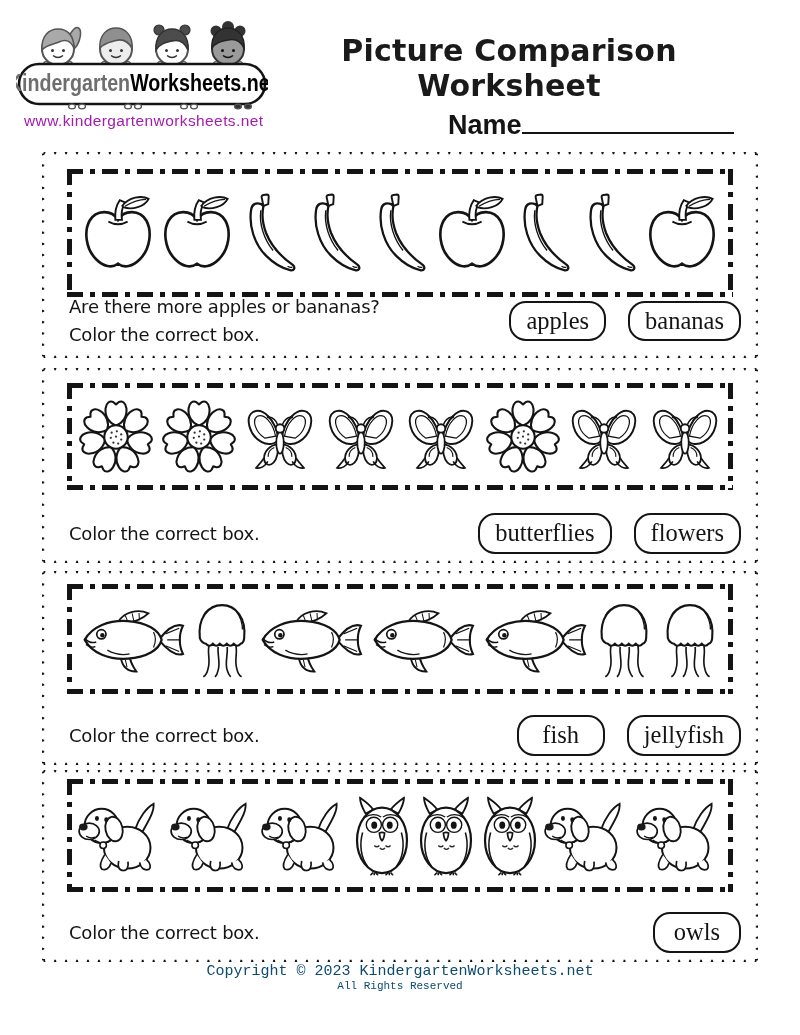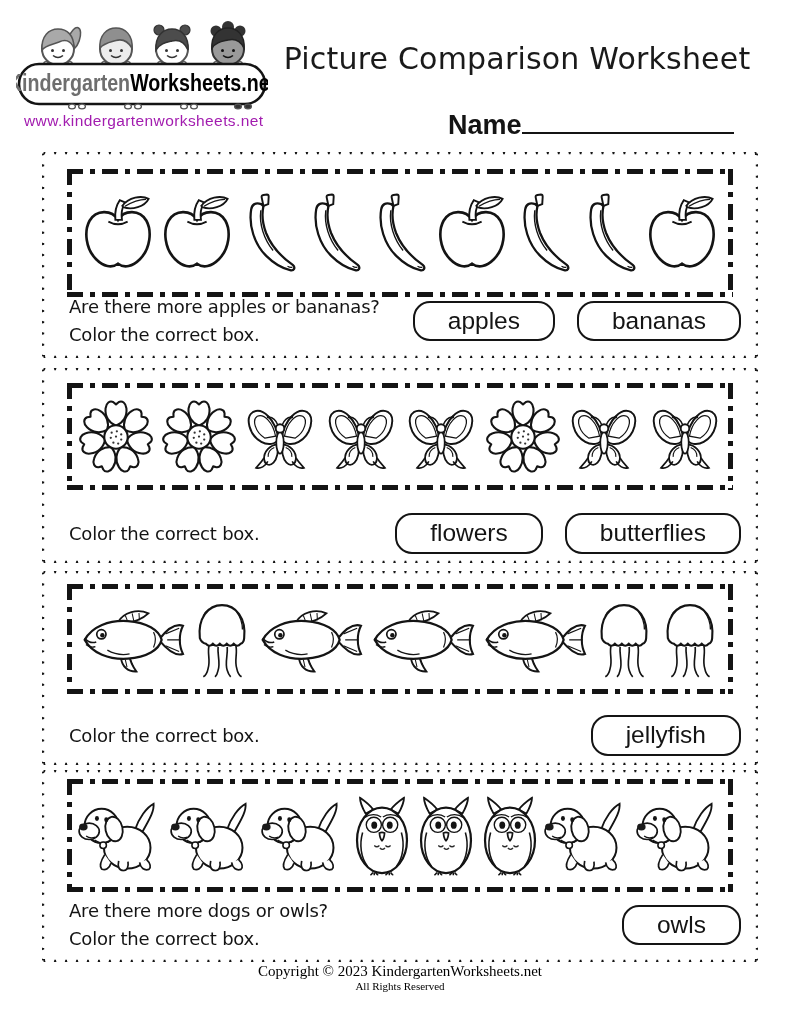--- a/index.html
+++ b/index.html
@@ -36,26 +36,26 @@
   .el,.er{top:0;bottom:0;width:5px;
     background:repeating-linear-gradient(180deg,#141414 0 16px,transparent 16px 23px,#141414 23px 28px,transparent 28px 35px)}
   .el{left:0}.er{right:0}
   .pics{position:absolute;left:7px;right:7px;top:6px;bottom:6px;display:flex;
     align-items:center;justify-content:space-evenly}
   
   .qa{position:absolute;left:27px;right:17px;bottom:9px;display:flex;
     justify-content:space-between;align-items:center;gap:8px}
   .question{font-size:18px;line-height:1.55;letter-spacing:-.2px;white-space:nowrap}
   .pills{display:flex;gap:22px;align-items:center}
-  .pill{font-family:Liberation Sans, sans-serif;background:#fff;border:2.6px solid #141414;
-    border-radius:17px;font-size:24.5px;line-height:1.25;padding:3px 33px;color:#141414;
+  .pill{font-family:Liberation Serif, serif;background:#fff;border:2.6px solid #141414;
+    border-radius:17px;font-size:24.5px;line-height:1.25;padding:3px 15px;color:#141414;
     min-width:88px;text-align:center;cursor:pointer}
   
   .footer{position:absolute;top:963px;left:0;width:100%;text-align:center;
-    font-family:Liberation Serif, serif;color:#000000}
+    font-family:Liberation Mono, monospace;color:#0c4a6e}
   .footer .l1{font-size:15px}
   .footer .l2{font-size:11px}
   .defs{position:absolute;width:0;height:0;overflow:hidden}
 </style>
 </head>
 <body>
 
 <svg class="defs" aria-hidden="true">
   <defs>
     <symbol id="i-apple" viewBox="0 0 80 88">
@@ -232,21 +232,21 @@
     <ellipse cx="112" cy="94.5" rx="3.4" ry="2.4"></ellipse>
       <ellipse cx="122" cy="94.5" rx="3.4" ry="2.4"></ellipse>
     <ellipse cx="168" cy="94.5" rx="3.4" ry="2.4"></ellipse>
       <ellipse cx="178" cy="94.5" rx="3.4" ry="2.4"></ellipse>
     <ellipse cx="222" cy="94.5" rx="3.4" ry="2.4" fill="#333"></ellipse>
       <ellipse cx="232" cy="94.5" rx="3.4" ry="2.4" fill="#333"></ellipse>
   </g>
 </svg>
 
 <div class="site-url">www.kindergartenworksheets.net</div>
-<h1 class="title" style="margin:8px;font-weight:400">Picture Comparison Worksheet</h1>
+<h1 class="title" style="margin:0;font-weight:700">Picture Comparison Worksheet</h1>
 <div class="name-row">
   <span>Name</span><span class="name-line"></span>
 </div>
 
 <section class="card c1">
   <div class="dashbox">
     <i class="e et"></i>
       <i class="e eb"></i>
       <i class="e el"></i>
       <i class="e er"></i>
@@ -326,22 +326,22 @@
         <svg width="78" height="72" viewBox="0 0 96 88">
           <use href="#i-butterfly"></use>
         </svg>
       </div>
   </div>
   <div class="qa">
     <div class="question">
       <div>Color the correct box.</div>
     </div>
     <div class="pills">
+      <button class="pill">butterflies</button>
       <button class="pill">flowers</button>
-      <button class="pill">butterflies</button>
     </div>
   </div>
 <svg class="scallop" width="716" height="195">
       <path d="M 2.2 2.2a5.473846153846154 5.473846153846154 0 0 1 10.947692307692307 0a5.473846153846154 5.473846153846154 0 0 1 10.947692307692307 0a5.473846153846154 5.473846153846154 0 0 1 10.947692307692307 0a5.473846153846154 5.473846153846154 0 0 1 10.947692307692307 0a5.473846153846154 5.473846153846154 0 0 1 10.947692307692307 0a5.473846153846154 5.473846153846154 0 0 1 10.947692307692307 0a5.473846153846154 5.473846153846154 0 0 1 10.947692307692307 0a5.473846153846154 5.473846153846154 0 0 1 10.947692307692307 0a5.473846153846154 5.473846153846154 0 0 1 10.947692307692307 0a5.473846153846154 5.473846153846154 0 0 1 10.947692307692307 0a5.473846153846154 5.473846153846154 0 0 1 10.947692307692307 0a5.473846153846154 5.473846153846154 0 0 1 10.947692307692307 0a5.473846153846154 5.473846153846154 0 0 1 10.947692307692307 0a5.473846153846154 5.473846153846154 0 0 1 10.947692307692307 0a5.473846153846154 5.473846153846154 0 0 1 10.947692307692307 0a5.473846153846154 5.473846153846154 0 0 1 10.947692307692307 0a5.473846153846154 5.473846153846154 0 0 1 10.947692307692307 0a5.473846153846154 5.473846153846154 0 0 1 10.947692307692307 0a5.473846153846154 5.473846153846154 0 0 1 10.947692307692307 0a5.473846153846154 5.473846153846154 0 0 1 10.947692307692307 0a5.473846153846154 5.473846153846154 0 0 1 10.947692307692307 0a5.473846153846154 5.473846153846154 0 0 1 10.947692307692307 0a5.473846153846154 5.473846153846154 0 0 1 10.947692307692307 0a5.473846153846154 5.473846153846154 0 0 1 10.947692307692307 0a5.473846153846154 5.473846153846154 0 0 1 10.947692307692307 0a5.473846153846154 5.473846153846154 0 0 1 10.947692307692307 0a5.473846153846154 5.473846153846154 0 0 1 10.947692307692307 0a5.473846153846154 5.473846153846154 0 0 1 10.947692307692307 0a5.473846153846154 5.473846153846154 0 0 1 10.947692307692307 0a5.473846153846154 5.473846153846154 0 0 1 10.947692307692307 0a5.473846153846154 5.473846153846154 0 0 1 10.947692307692307 0a5.473846153846154 5.473846153846154 0 0 1 10.947692307692307 0a5.473846153846154 5.473846153846154 0 0 1 10.947692307692307 0a5.473846153846154 5.473846153846154 0 0 1 10.947692307692307 0a5.473846153846154 5.473846153846154 0 0 1 10.947692307692307 0a5.473846153846154 5.473846153846154 0 0 1 10.947692307692307 0a5.473846153846154 5.473846153846154 0 0 1 10.947692307692307 0a5.473846153846154 5.473846153846154 0 0 1 10.947692307692307 0a5.473846153846154 5.473846153846154 0 0 1 10.947692307692307 0a5.473846153846154 5.473846153846154 0 0 1 10.947692307692307 0a5.473846153846154 5.473846153846154 0 0 1 10.947692307692307 0a5.473846153846154 5.473846153846154 0 0 1 10.947692307692307 0a5.473846153846154 5.473846153846154 0 0 1 10.947692307692307 0a5.473846153846154 5.473846153846154 0 0 1 10.947692307692307 0a5.473846153846154 5.473846153846154 0 0 1 10.947692307692307 0a5.473846153846154 5.473846153846154 0 0 1 10.947692307692307 0a5.473846153846154 5.473846153846154 0 0 1 10.947692307692307 0a5.473846153846154 5.473846153846154 0 0 1 10.947692307692307 0a5.473846153846154 5.473846153846154 0 0 1 10.947692307692307 0a5.473846153846154 5.473846153846154 0 0 1 10.947692307692307 0a5.473846153846154 5.473846153846154 0 0 1 10.947692307692307 0a5.473846153846154 5.473846153846154 0 0 1 10.947692307692307 0a5.473846153846154 5.473846153846154 0 0 1 10.947692307692307 0a5.473846153846154 5.473846153846154 0 0 1 10.947692307692307 0a5.473846153846154 5.473846153846154 0 0 1 10.947692307692307 0a5.473846153846154 5.473846153846154 0 0 1 10.947692307692307 0a5.473846153846154 5.473846153846154 0 0 1 10.947692307692307 0a5.473846153846154 5.473846153846154 0 0 1 10.947692307692307 0a5.473846153846154 5.473846153846154 0 0 1 10.947692307692307 0a5.473846153846154 5.473846153846154 0 0 1 10.947692307692307 0a5.473846153846154 5.473846153846154 0 0 1 10.947692307692307 0a5.473846153846154 5.473846153846154 0 0 1 10.947692307692307 0a5.473846153846154 5.473846153846154 0 0 1 10.947692307692307 0a5.473846153846154 5.473846153846154 0 0 1 10.947692307692307 0a5.473846153846154 5.473846153846154 0 0 1 10.947692307692307 0a5.605882352941176 5.605882352941176 0 0 1 0 11.211764705882352a5.605882352941176 5.605882352941176 0 0 1 0 11.211764705882352a5.605882352941176 5.605882352941176 0 0 1 0 11.211764705882352a5.605882352941176 5.605882352941176 0 0 1 0 11.211764705882352a5.605882352941176 5.605882352941176 0 0 1 0 11.211764705882352a5.605882352941176 5.605882352941176 0 0 1 0 11.211764705882352a5.605882352941176 5.605882352941176 0 0 1 0 11.211764705882352a5.605882352941176 5.605882352941176 0 0 1 0 11.211764705882352a5.605882352941176 5.605882352941176 0 0 1 0 11.211764705882352a5.605882352941176 5.605882352941176 0 0 1 0 11.211764705882352a5.605882352941176 5.605882352941176 0 0 1 0 11.211764705882352a5.605882352941176 5.605882352941176 0 0 1 0 11.211764705882352a5.605882352941176 5.605882352941176 0 0 1 0 11.211764705882352a5.605882352941176 5.605882352941176 0 0 1 0 11.211764705882352a5.605882352941176 5.605882352941176 0 0 1 0 11.211764705882352a5.605882352941176 5.605882352941176 0 0 1 0 11.211764705882352a5.605882352941176 5.605882352941176 0 0 1 0 11.211764705882352a5.473846153846154 5.473846153846154 0 0 1 -10.947692307692307 0a5.473846153846154 5.473846153846154 0 0 1 -10.947692307692307 0a5.473846153846154 5.473846153846154 0 0 1 -10.947692307692307 0a5.473846153846154 5.473846153846154 0 0 1 -10.947692307692307 0a5.473846153846154 5.473846153846154 0 0 1 -10.947692307692307 0a5.473846153846154 5.473846153846154 0 0 1 -10.947692307692307 0a5.473846153846154 5.473846153846154 0 0 1 -10.947692307692307 0a5.473846153846154 5.473846153846154 0 0 1 -10.947692307692307 0a5.473846153846154 5.473846153846154 0 0 1 -10.947692307692307 0a5.473846153846154 5.473846153846154 0 0 1 -10.947692307692307 0a5.473846153846154 5.473846153846154 0 0 1 -10.947692307692307 0a5.473846153846154 5.473846153846154 0 0 1 -10.947692307692307 0a5.473846153846154 5.473846153846154 0 0 1 -10.947692307692307 0a5.473846153846154 5.473846153846154 0 0 1 -10.947692307692307 0a5.473846153846154 5.473846153846154 0 0 1 -10.947692307692307 0a5.473846153846154 5.473846153846154 0 0 1 -10.947692307692307 0a5.473846153846154 5.473846153846154 0 0 1 -10.947692307692307 0a5.473846153846154 5.473846153846154 0 0 1 -10.947692307692307 0a5.473846153846154 5.473846153846154 0 0 1 -10.947692307692307 0a5.473846153846154 5.473846153846154 0 0 1 -10.947692307692307 0a5.473846153846154 5.473846153846154 0 0 1 -10.947692307692307 0a5.473846153846154 5.473846153846154 0 0 1 -10.947692307692307 0a5.473846153846154 5.473846153846154 0 0 1 -10.947692307692307 0a5.473846153846154 5.473846153846154 0 0 1 -10.947692307692307 0a5.473846153846154 5.473846153846154 0 0 1 -10.947692307692307 0a5.473846153846154 5.473846153846154 0 0 1 -10.947692307692307 0a5.473846153846154 5.473846153846154 0 0 1 -10.947692307692307 0a5.473846153846154 5.473846153846154 0 0 1 -10.947692307692307 0a5.473846153846154 5.473846153846154 0 0 1 -10.947692307692307 0a5.473846153846154 5.473846153846154 0 0 1 -10.947692307692307 0a5.473846153846154 5.473846153846154 0 0 1 -10.947692307692307 0a5.473846153846154 5.473846153846154 0 0 1 -10.947692307692307 0a5.473846153846154 5.473846153846154 0 0 1 -10.947692307692307 0a5.473846153846154 5.473846153846154 0 0 1 -10.947692307692307 0a5.473846153846154 5.473846153846154 0 0 1 -10.947692307692307 0a5.473846153846154 5.473846153846154 0 0 1 -10.947692307692307 0a5.473846153846154 5.473846153846154 0 0 1 -10.947692307692307 0a5.473846153846154 5.473846153846154 0 0 1 -10.947692307692307 0a5.473846153846154 5.473846153846154 0 0 1 -10.947692307692307 0a5.473846153846154 5.473846153846154 0 0 1 -10.947692307692307 0a5.473846153846154 5.473846153846154 0 0 1 -10.947692307692307 0a5.473846153846154 5.473846153846154 0 0 1 -10.947692307692307 0a5.473846153846154 5.473846153846154 0 0 1 -10.947692307692307 0a5.473846153846154 5.473846153846154 0 0 1 -10.947692307692307 0a5.473846153846154 5.473846153846154 0 0 1 -10.947692307692307 0a5.473846153846154 5.473846153846154 0 0 1 -10.947692307692307 0a5.473846153846154 5.473846153846154 0 0 1 -10.947692307692307 0a5.473846153846154 5.473846153846154 0 0 1 -10.947692307692307 0a5.473846153846154 5.473846153846154 0 0 1 -10.947692307692307 0a5.473846153846154 5.473846153846154 0 0 1 -10.947692307692307 0a5.473846153846154 5.473846153846154 0 0 1 -10.947692307692307 0a5.473846153846154 5.473846153846154 0 0 1 -10.947692307692307 0a5.473846153846154 5.473846153846154 0 0 1 -10.947692307692307 0a5.473846153846154 5.473846153846154 0 0 1 -10.947692307692307 0a5.473846153846154 5.473846153846154 0 0 1 -10.947692307692307 0a5.473846153846154 5.473846153846154 0 0 1 -10.947692307692307 0a5.473846153846154 5.473846153846154 0 0 1 -10.947692307692307 0a5.473846153846154 5.473846153846154 0 0 1 -10.947692307692307 0a5.473846153846154 5.473846153846154 0 0 1 -10.947692307692307 0a5.473846153846154 5.473846153846154 0 0 1 -10.947692307692307 0a5.473846153846154 5.473846153846154 0 0 1 -10.947692307692307 0a5.473846153846154 5.473846153846154 0 0 1 -10.947692307692307 0a5.473846153846154 5.473846153846154 0 0 1 -10.947692307692307 0a5.473846153846154 5.473846153846154 0 0 1 -10.947692307692307 0a5.473846153846154 5.473846153846154 0 0 1 -10.947692307692307 0a5.605882352941176 5.605882352941176 0 0 1 0 -11.211764705882352a5.605882352941176 5.605882352941176 0 0 1 0 -11.211764705882352a5.605882352941176 5.605882352941176 0 0 1 0 -11.211764705882352a5.605882352941176 5.605882352941176 0 0 1 0 -11.211764705882352a5.605882352941176 5.605882352941176 0 0 1 0 -11.211764705882352a5.605882352941176 5.605882352941176 0 0 1 0 -11.211764705882352a5.605882352941176 5.605882352941176 0 0 1 0 -11.211764705882352a5.605882352941176 5.605882352941176 0 0 1 0 -11.211764705882352a5.605882352941176 5.605882352941176 0 0 1 0 -11.211764705882352a5.605882352941176 5.605882352941176 0 0 1 0 -11.211764705882352a5.605882352941176 5.605882352941176 0 0 1 0 -11.211764705882352a5.605882352941176 5.605882352941176 0 0 1 0 -11.211764705882352a5.605882352941176 5.605882352941176 0 0 1 0 -11.211764705882352a5.605882352941176 5.605882352941176 0 0 1 0 -11.211764705882352a5.605882352941176 5.605882352941176 0 0 1 0 -11.211764705882352a5.605882352941176 5.605882352941176 0 0 1 0 -11.211764705882352a5.605882352941176 5.605882352941176 0 0 1 0 -11.211764705882352" fill="none" stroke="#161616" stroke-width="1.7"></path>
     </svg>
   </section>
 
 <section class="card c3">
   <div class="dashbox">
     <i class="e et"></i>
@@ -370,20 +370,21 @@
         <svg width="60" height="80" viewBox="0 0 68 92">
           <use href="#i-jellyfish"></use>
         </svg>
       </div>
   </div>
   <div class="qa">
     <div class="question">
       <div>Color the correct box.</div>
     </div>
     <div class="pills">
+      <button class="pill">fish</button>
       <button class="pill">jellyfish</button>
     </div>
   </div>
 <svg class="scallop" width="716" height="194">
       <path d="M 2.2 2.2a5.473846153846154 5.473846153846154 0 0 1 10.947692307692307 0a5.473846153846154 5.473846153846154 0 0 1 10.947692307692307 0a5.473846153846154 5.473846153846154 0 0 1 10.947692307692307 0a5.473846153846154 5.473846153846154 0 0 1 10.947692307692307 0a5.473846153846154 5.473846153846154 0 0 1 10.947692307692307 0a5.473846153846154 5.473846153846154 0 0 1 10.947692307692307 0a5.473846153846154 5.473846153846154 0 0 1 10.947692307692307 0a5.473846153846154 5.473846153846154 0 0 1 10.947692307692307 0a5.473846153846154 5.473846153846154 0 0 1 10.947692307692307 0a5.473846153846154 5.473846153846154 0 0 1 10.947692307692307 0a5.473846153846154 5.473846153846154 0 0 1 10.947692307692307 0a5.473846153846154 5.473846153846154 0 0 1 10.947692307692307 0a5.473846153846154 5.473846153846154 0 0 1 10.947692307692307 0a5.473846153846154 5.473846153846154 0 0 1 10.947692307692307 0a5.473846153846154 5.473846153846154 0 0 1 10.947692307692307 0a5.473846153846154 5.473846153846154 0 0 1 10.947692307692307 0a5.473846153846154 5.473846153846154 0 0 1 10.947692307692307 0a5.473846153846154 5.473846153846154 0 0 1 10.947692307692307 0a5.473846153846154 5.473846153846154 0 0 1 10.947692307692307 0a5.473846153846154 5.473846153846154 0 0 1 10.947692307692307 0a5.473846153846154 5.473846153846154 0 0 1 10.947692307692307 0a5.473846153846154 5.473846153846154 0 0 1 10.947692307692307 0a5.473846153846154 5.473846153846154 0 0 1 10.947692307692307 0a5.473846153846154 5.473846153846154 0 0 1 10.947692307692307 0a5.473846153846154 5.473846153846154 0 0 1 10.947692307692307 0a5.473846153846154 5.473846153846154 0 0 1 10.947692307692307 0a5.473846153846154 5.473846153846154 0 0 1 10.947692307692307 0a5.473846153846154 5.473846153846154 0 0 1 10.947692307692307 0a5.473846153846154 5.473846153846154 0 0 1 10.947692307692307 0a5.473846153846154 5.473846153846154 0 0 1 10.947692307692307 0a5.473846153846154 5.473846153846154 0 0 1 10.947692307692307 0a5.473846153846154 5.473846153846154 0 0 1 10.947692307692307 0a5.473846153846154 5.473846153846154 0 0 1 10.947692307692307 0a5.473846153846154 5.473846153846154 0 0 1 10.947692307692307 0a5.473846153846154 5.473846153846154 0 0 1 10.947692307692307 0a5.473846153846154 5.473846153846154 0 0 1 10.947692307692307 0a5.473846153846154 5.473846153846154 0 0 1 10.947692307692307 0a5.473846153846154 5.473846153846154 0 0 1 10.947692307692307 0a5.473846153846154 5.473846153846154 0 0 1 10.947692307692307 0a5.473846153846154 5.473846153846154 0 0 1 10.947692307692307 0a5.473846153846154 5.473846153846154 0 0 1 10.947692307692307 0a5.473846153846154 5.473846153846154 0 0 1 10.947692307692307 0a5.473846153846154 5.473846153846154 0 0 1 10.947692307692307 0a5.473846153846154 5.473846153846154 0 0 1 10.947692307692307 0a5.473846153846154 5.473846153846154 0 0 1 10.947692307692307 0a5.473846153846154 5.473846153846154 0 0 1 10.947692307692307 0a5.473846153846154 5.473846153846154 0 0 1 10.947692307692307 0a5.473846153846154 5.473846153846154 0 0 1 10.947692307692307 0a5.473846153846154 5.473846153846154 0 0 1 10.947692307692307 0a5.473846153846154 5.473846153846154 0 0 1 10.947692307692307 0a5.473846153846154 5.473846153846154 0 0 1 10.947692307692307 0a5.473846153846154 5.473846153846154 0 0 1 10.947692307692307 0a5.473846153846154 5.473846153846154 0 0 1 10.947692307692307 0a5.473846153846154 5.473846153846154 0 0 1 10.947692307692307 0a5.473846153846154 5.473846153846154 0 0 1 10.947692307692307 0a5.473846153846154 5.473846153846154 0 0 1 10.947692307692307 0a5.473846153846154 5.473846153846154 0 0 1 10.947692307692307 0a5.473846153846154 5.473846153846154 0 0 1 10.947692307692307 0a5.473846153846154 5.473846153846154 0 0 1 10.947692307692307 0a5.473846153846154 5.473846153846154 0 0 1 10.947692307692307 0a5.473846153846154 5.473846153846154 0 0 1 10.947692307692307 0a5.473846153846154 5.473846153846154 0 0 1 10.947692307692307 0a5.473846153846154 5.473846153846154 0 0 1 10.947692307692307 0a5.473846153846154 5.473846153846154 0 0 1 10.947692307692307 0a5.473846153846154 5.473846153846154 0 0 1 10.947692307692307 0a5.576470588235294 5.576470588235294 0 0 1 0 11.152941176470588a5.576470588235294 5.576470588235294 0 0 1 0 11.152941176470588a5.576470588235294 5.576470588235294 0 0 1 0 11.152941176470588a5.576470588235294 5.576470588235294 0 0 1 0 11.152941176470588a5.576470588235294 5.576470588235294 0 0 1 0 11.152941176470588a5.576470588235294 5.576470588235294 0 0 1 0 11.152941176470588a5.576470588235294 5.576470588235294 0 0 1 0 11.152941176470588a5.576470588235294 5.576470588235294 0 0 1 0 11.152941176470588a5.576470588235294 5.576470588235294 0 0 1 0 11.152941176470588a5.576470588235294 5.576470588235294 0 0 1 0 11.152941176470588a5.576470588235294 5.576470588235294 0 0 1 0 11.152941176470588a5.576470588235294 5.576470588235294 0 0 1 0 11.152941176470588a5.576470588235294 5.576470588235294 0 0 1 0 11.152941176470588a5.576470588235294 5.576470588235294 0 0 1 0 11.152941176470588a5.576470588235294 5.576470588235294 0 0 1 0 11.152941176470588a5.576470588235294 5.576470588235294 0 0 1 0 11.152941176470588a5.576470588235294 5.576470588235294 0 0 1 0 11.152941176470588a5.473846153846154 5.473846153846154 0 0 1 -10.947692307692307 0a5.473846153846154 5.473846153846154 0 0 1 -10.947692307692307 0a5.473846153846154 5.473846153846154 0 0 1 -10.947692307692307 0a5.473846153846154 5.473846153846154 0 0 1 -10.947692307692307 0a5.473846153846154 5.473846153846154 0 0 1 -10.947692307692307 0a5.473846153846154 5.473846153846154 0 0 1 -10.947692307692307 0a5.473846153846154 5.473846153846154 0 0 1 -10.947692307692307 0a5.473846153846154 5.473846153846154 0 0 1 -10.947692307692307 0a5.473846153846154 5.473846153846154 0 0 1 -10.947692307692307 0a5.473846153846154 5.473846153846154 0 0 1 -10.947692307692307 0a5.473846153846154 5.473846153846154 0 0 1 -10.947692307692307 0a5.473846153846154 5.473846153846154 0 0 1 -10.947692307692307 0a5.473846153846154 5.473846153846154 0 0 1 -10.947692307692307 0a5.473846153846154 5.473846153846154 0 0 1 -10.947692307692307 0a5.473846153846154 5.473846153846154 0 0 1 -10.947692307692307 0a5.473846153846154 5.473846153846154 0 0 1 -10.947692307692307 0a5.473846153846154 5.473846153846154 0 0 1 -10.947692307692307 0a5.473846153846154 5.473846153846154 0 0 1 -10.947692307692307 0a5.473846153846154 5.473846153846154 0 0 1 -10.947692307692307 0a5.473846153846154 5.473846153846154 0 0 1 -10.947692307692307 0a5.473846153846154 5.473846153846154 0 0 1 -10.947692307692307 0a5.473846153846154 5.473846153846154 0 0 1 -10.947692307692307 0a5.473846153846154 5.473846153846154 0 0 1 -10.947692307692307 0a5.473846153846154 5.473846153846154 0 0 1 -10.947692307692307 0a5.473846153846154 5.473846153846154 0 0 1 -10.947692307692307 0a5.473846153846154 5.473846153846154 0 0 1 -10.947692307692307 0a5.473846153846154 5.473846153846154 0 0 1 -10.947692307692307 0a5.473846153846154 5.473846153846154 0 0 1 -10.947692307692307 0a5.473846153846154 5.473846153846154 0 0 1 -10.947692307692307 0a5.473846153846154 5.473846153846154 0 0 1 -10.947692307692307 0a5.473846153846154 5.473846153846154 0 0 1 -10.947692307692307 0a5.473846153846154 5.473846153846154 0 0 1 -10.947692307692307 0a5.473846153846154 5.473846153846154 0 0 1 -10.947692307692307 0a5.473846153846154 5.473846153846154 0 0 1 -10.947692307692307 0a5.473846153846154 5.473846153846154 0 0 1 -10.947692307692307 0a5.473846153846154 5.473846153846154 0 0 1 -10.947692307692307 0a5.473846153846154 5.473846153846154 0 0 1 -10.947692307692307 0a5.473846153846154 5.473846153846154 0 0 1 -10.947692307692307 0a5.473846153846154 5.473846153846154 0 0 1 -10.947692307692307 0a5.473846153846154 5.473846153846154 0 0 1 -10.947692307692307 0a5.473846153846154 5.473846153846154 0 0 1 -10.947692307692307 0a5.473846153846154 5.473846153846154 0 0 1 -10.947692307692307 0a5.473846153846154 5.473846153846154 0 0 1 -10.947692307692307 0a5.473846153846154 5.473846153846154 0 0 1 -10.947692307692307 0a5.473846153846154 5.473846153846154 0 0 1 -10.947692307692307 0a5.473846153846154 5.473846153846154 0 0 1 -10.947692307692307 0a5.473846153846154 5.473846153846154 0 0 1 -10.947692307692307 0a5.473846153846154 5.473846153846154 0 0 1 -10.947692307692307 0a5.473846153846154 5.473846153846154 0 0 1 -10.947692307692307 0a5.473846153846154 5.473846153846154 0 0 1 -10.947692307692307 0a5.473846153846154 5.473846153846154 0 0 1 -10.947692307692307 0a5.473846153846154 5.473846153846154 0 0 1 -10.947692307692307 0a5.473846153846154 5.473846153846154 0 0 1 -10.947692307692307 0a5.473846153846154 5.473846153846154 0 0 1 -10.947692307692307 0a5.473846153846154 5.473846153846154 0 0 1 -10.947692307692307 0a5.473846153846154 5.473846153846154 0 0 1 -10.947692307692307 0a5.473846153846154 5.473846153846154 0 0 1 -10.947692307692307 0a5.473846153846154 5.473846153846154 0 0 1 -10.947692307692307 0a5.473846153846154 5.473846153846154 0 0 1 -10.947692307692307 0a5.473846153846154 5.473846153846154 0 0 1 -10.947692307692307 0a5.473846153846154 5.473846153846154 0 0 1 -10.947692307692307 0a5.473846153846154 5.473846153846154 0 0 1 -10.947692307692307 0a5.473846153846154 5.473846153846154 0 0 1 -10.947692307692307 0a5.473846153846154 5.473846153846154 0 0 1 -10.947692307692307 0a5.473846153846154 5.473846153846154 0 0 1 -10.947692307692307 0a5.576470588235294 5.576470588235294 0 0 1 0 -11.152941176470588a5.576470588235294 5.576470588235294 0 0 1 0 -11.152941176470588a5.576470588235294 5.576470588235294 0 0 1 0 -11.152941176470588a5.576470588235294 5.576470588235294 0 0 1 0 -11.152941176470588a5.576470588235294 5.576470588235294 0 0 1 0 -11.152941176470588a5.576470588235294 5.576470588235294 0 0 1 0 -11.152941176470588a5.576470588235294 5.576470588235294 0 0 1 0 -11.152941176470588a5.576470588235294 5.576470588235294 0 0 1 0 -11.152941176470588a5.576470588235294 5.576470588235294 0 0 1 0 -11.152941176470588a5.576470588235294 5.576470588235294 0 0 1 0 -11.152941176470588a5.576470588235294 5.576470588235294 0 0 1 0 -11.152941176470588a5.576470588235294 5.576470588235294 0 0 1 0 -11.152941176470588a5.576470588235294 5.576470588235294 0 0 1 0 -11.152941176470588a5.576470588235294 5.576470588235294 0 0 1 0 -11.152941176470588a5.576470588235294 5.576470588235294 0 0 1 0 -11.152941176470588a5.576470588235294 5.576470588235294 0 0 1 0 -11.152941176470588a5.576470588235294 5.576470588235294 0 0 1 0 -11.152941176470588" fill="none" stroke="#161616" stroke-width="1.7"></path>
     </svg>
   </section>
 
 <section class="card c4">
   <div class="dashbox">
@@ -413,21 +414,20 @@
         <svg width="90" height="76" viewBox="0 0 116 92">
           <use href="#i-dog"></use>
         </svg>
         <svg width="90" height="76" viewBox="0 0 116 92">
           <use href="#i-dog"></use>
         </svg>
       </div>
   </div>
   <div class="qa">
     <div class="question">
-      <div>Are there more dogs or owls?</div>
       <div>Color the correct box.</div>
     </div>
     <div class="pills">
       <button class="pill">owls</button>
     </div>
   </div>
 <svg class="scallop" width="716" height="192">
       <path d="M 2.2 2.2a5.473846153846154 5.473846153846154 0 0 1 10.947692307692307 0a5.473846153846154 5.473846153846154 0 0 1 10.947692307692307 0a5.473846153846154 5.473846153846154 0 0 1 10.947692307692307 0a5.473846153846154 5.473846153846154 0 0 1 10.947692307692307 0a5.473846153846154 5.473846153846154 0 0 1 10.947692307692307 0a5.473846153846154 5.473846153846154 0 0 1 10.947692307692307 0a5.473846153846154 5.473846153846154 0 0 1 10.947692307692307 0a5.473846153846154 5.473846153846154 0 0 1 10.947692307692307 0a5.473846153846154 5.473846153846154 0 0 1 10.947692307692307 0a5.473846153846154 5.473846153846154 0 0 1 10.947692307692307 0a5.473846153846154 5.473846153846154 0 0 1 10.947692307692307 0a5.473846153846154 5.473846153846154 0 0 1 10.947692307692307 0a5.473846153846154 5.473846153846154 0 0 1 10.947692307692307 0a5.473846153846154 5.473846153846154 0 0 1 10.947692307692307 0a5.473846153846154 5.473846153846154 0 0 1 10.947692307692307 0a5.473846153846154 5.473846153846154 0 0 1 10.947692307692307 0a5.473846153846154 5.473846153846154 0 0 1 10.947692307692307 0a5.473846153846154 5.473846153846154 0 0 1 10.947692307692307 0a5.473846153846154 5.473846153846154 0 0 1 10.947692307692307 0a5.473846153846154 5.473846153846154 0 0 1 10.947692307692307 0a5.473846153846154 5.473846153846154 0 0 1 10.947692307692307 0a5.473846153846154 5.473846153846154 0 0 1 10.947692307692307 0a5.473846153846154 5.473846153846154 0 0 1 10.947692307692307 0a5.473846153846154 5.473846153846154 0 0 1 10.947692307692307 0a5.473846153846154 5.473846153846154 0 0 1 10.947692307692307 0a5.473846153846154 5.473846153846154 0 0 1 10.947692307692307 0a5.473846153846154 5.473846153846154 0 0 1 10.947692307692307 0a5.473846153846154 5.473846153846154 0 0 1 10.947692307692307 0a5.473846153846154 5.473846153846154 0 0 1 10.947692307692307 0a5.473846153846154 5.473846153846154 0 0 1 10.947692307692307 0a5.473846153846154 5.473846153846154 0 0 1 10.947692307692307 0a5.473846153846154 5.473846153846154 0 0 1 10.947692307692307 0a5.473846153846154 5.473846153846154 0 0 1 10.947692307692307 0a5.473846153846154 5.473846153846154 0 0 1 10.947692307692307 0a5.473846153846154 5.473846153846154 0 0 1 10.947692307692307 0a5.473846153846154 5.473846153846154 0 0 1 10.947692307692307 0a5.473846153846154 5.473846153846154 0 0 1 10.947692307692307 0a5.473846153846154 5.473846153846154 0 0 1 10.947692307692307 0a5.473846153846154 5.473846153846154 0 0 1 10.947692307692307 0a5.473846153846154 5.473846153846154 0 0 1 10.947692307692307 0a5.473846153846154 5.473846153846154 0 0 1 10.947692307692307 0a5.473846153846154 5.473846153846154 0 0 1 10.947692307692307 0a5.473846153846154 5.473846153846154 0 0 1 10.947692307692307 0a5.473846153846154 5.473846153846154 0 0 1 10.947692307692307 0a5.473846153846154 5.473846153846154 0 0 1 10.947692307692307 0a5.473846153846154 5.473846153846154 0 0 1 10.947692307692307 0a5.473846153846154 5.473846153846154 0 0 1 10.947692307692307 0a5.473846153846154 5.473846153846154 0 0 1 10.947692307692307 0a5.473846153846154 5.473846153846154 0 0 1 10.947692307692307 0a5.473846153846154 5.473846153846154 0 0 1 10.947692307692307 0a5.473846153846154 5.473846153846154 0 0 1 10.947692307692307 0a5.473846153846154 5.473846153846154 0 0 1 10.947692307692307 0a5.473846153846154 5.473846153846154 0 0 1 10.947692307692307 0a5.473846153846154 5.473846153846154 0 0 1 10.947692307692307 0a5.473846153846154 5.473846153846154 0 0 1 10.947692307692307 0a5.473846153846154 5.473846153846154 0 0 1 10.947692307692307 0a5.473846153846154 5.473846153846154 0 0 1 10.947692307692307 0a5.473846153846154 5.473846153846154 0 0 1 10.947692307692307 0a5.473846153846154 5.473846153846154 0 0 1 10.947692307692307 0a5.473846153846154 5.473846153846154 0 0 1 10.947692307692307 0a5.473846153846154 5.473846153846154 0 0 1 10.947692307692307 0a5.473846153846154 5.473846153846154 0 0 1 10.947692307692307 0a5.473846153846154 5.473846153846154 0 0 1 10.947692307692307 0a5.473846153846154 5.473846153846154 0 0 1 10.947692307692307 0a5.473846153846154 5.473846153846154 0 0 1 10.947692307692307 0a5.517647058823529 5.517647058823529 0 0 1 0 11.035294117647059a5.517647058823529 5.517647058823529 0 0 1 0 11.035294117647059a5.517647058823529 5.517647058823529 0 0 1 0 11.035294117647059a5.517647058823529 5.517647058823529 0 0 1 0 11.035294117647059a5.517647058823529 5.517647058823529 0 0 1 0 11.035294117647059a5.517647058823529 5.517647058823529 0 0 1 0 11.035294117647059a5.517647058823529 5.517647058823529 0 0 1 0 11.035294117647059a5.517647058823529 5.517647058823529 0 0 1 0 11.035294117647059a5.517647058823529 5.517647058823529 0 0 1 0 11.035294117647059a5.517647058823529 5.517647058823529 0 0 1 0 11.035294117647059a5.517647058823529 5.517647058823529 0 0 1 0 11.035294117647059a5.517647058823529 5.517647058823529 0 0 1 0 11.035294117647059a5.517647058823529 5.517647058823529 0 0 1 0 11.035294117647059a5.517647058823529 5.517647058823529 0 0 1 0 11.035294117647059a5.517647058823529 5.517647058823529 0 0 1 0 11.035294117647059a5.517647058823529 5.517647058823529 0 0 1 0 11.035294117647059a5.517647058823529 5.517647058823529 0 0 1 0 11.035294117647059a5.473846153846154 5.473846153846154 0 0 1 -10.947692307692307 0a5.473846153846154 5.473846153846154 0 0 1 -10.947692307692307 0a5.473846153846154 5.473846153846154 0 0 1 -10.947692307692307 0a5.473846153846154 5.473846153846154 0 0 1 -10.947692307692307 0a5.473846153846154 5.473846153846154 0 0 1 -10.947692307692307 0a5.473846153846154 5.473846153846154 0 0 1 -10.947692307692307 0a5.473846153846154 5.473846153846154 0 0 1 -10.947692307692307 0a5.473846153846154 5.473846153846154 0 0 1 -10.947692307692307 0a5.473846153846154 5.473846153846154 0 0 1 -10.947692307692307 0a5.473846153846154 5.473846153846154 0 0 1 -10.947692307692307 0a5.473846153846154 5.473846153846154 0 0 1 -10.947692307692307 0a5.473846153846154 5.473846153846154 0 0 1 -10.947692307692307 0a5.473846153846154 5.473846153846154 0 0 1 -10.947692307692307 0a5.473846153846154 5.473846153846154 0 0 1 -10.947692307692307 0a5.473846153846154 5.473846153846154 0 0 1 -10.947692307692307 0a5.473846153846154 5.473846153846154 0 0 1 -10.947692307692307 0a5.473846153846154 5.473846153846154 0 0 1 -10.947692307692307 0a5.473846153846154 5.473846153846154 0 0 1 -10.947692307692307 0a5.473846153846154 5.473846153846154 0 0 1 -10.947692307692307 0a5.473846153846154 5.473846153846154 0 0 1 -10.947692307692307 0a5.473846153846154 5.473846153846154 0 0 1 -10.947692307692307 0a5.473846153846154 5.473846153846154 0 0 1 -10.947692307692307 0a5.473846153846154 5.473846153846154 0 0 1 -10.947692307692307 0a5.473846153846154 5.473846153846154 0 0 1 -10.947692307692307 0a5.473846153846154 5.473846153846154 0 0 1 -10.947692307692307 0a5.473846153846154 5.473846153846154 0 0 1 -10.947692307692307 0a5.473846153846154 5.473846153846154 0 0 1 -10.947692307692307 0a5.473846153846154 5.473846153846154 0 0 1 -10.947692307692307 0a5.473846153846154 5.473846153846154 0 0 1 -10.947692307692307 0a5.473846153846154 5.473846153846154 0 0 1 -10.947692307692307 0a5.473846153846154 5.473846153846154 0 0 1 -10.947692307692307 0a5.473846153846154 5.473846153846154 0 0 1 -10.947692307692307 0a5.473846153846154 5.473846153846154 0 0 1 -10.947692307692307 0a5.473846153846154 5.473846153846154 0 0 1 -10.947692307692307 0a5.473846153846154 5.473846153846154 0 0 1 -10.947692307692307 0a5.473846153846154 5.473846153846154 0 0 1 -10.947692307692307 0a5.473846153846154 5.473846153846154 0 0 1 -10.947692307692307 0a5.473846153846154 5.473846153846154 0 0 1 -10.947692307692307 0a5.473846153846154 5.473846153846154 0 0 1 -10.947692307692307 0a5.473846153846154 5.473846153846154 0 0 1 -10.947692307692307 0a5.473846153846154 5.473846153846154 0 0 1 -10.947692307692307 0a5.473846153846154 5.473846153846154 0 0 1 -10.947692307692307 0a5.473846153846154 5.473846153846154 0 0 1 -10.947692307692307 0a5.473846153846154 5.473846153846154 0 0 1 -10.947692307692307 0a5.473846153846154 5.473846153846154 0 0 1 -10.947692307692307 0a5.473846153846154 5.473846153846154 0 0 1 -10.947692307692307 0a5.473846153846154 5.473846153846154 0 0 1 -10.947692307692307 0a5.473846153846154 5.473846153846154 0 0 1 -10.947692307692307 0a5.473846153846154 5.473846153846154 0 0 1 -10.947692307692307 0a5.473846153846154 5.473846153846154 0 0 1 -10.947692307692307 0a5.473846153846154 5.473846153846154 0 0 1 -10.947692307692307 0a5.473846153846154 5.473846153846154 0 0 1 -10.947692307692307 0a5.473846153846154 5.473846153846154 0 0 1 -10.947692307692307 0a5.473846153846154 5.473846153846154 0 0 1 -10.947692307692307 0a5.473846153846154 5.473846153846154 0 0 1 -10.947692307692307 0a5.473846153846154 5.473846153846154 0 0 1 -10.947692307692307 0a5.473846153846154 5.473846153846154 0 0 1 -10.947692307692307 0a5.473846153846154 5.473846153846154 0 0 1 -10.947692307692307 0a5.473846153846154 5.473846153846154 0 0 1 -10.947692307692307 0a5.473846153846154 5.473846153846154 0 0 1 -10.947692307692307 0a5.473846153846154 5.473846153846154 0 0 1 -10.947692307692307 0a5.473846153846154 5.473846153846154 0 0 1 -10.947692307692307 0a5.473846153846154 5.473846153846154 0 0 1 -10.947692307692307 0a5.473846153846154 5.473846153846154 0 0 1 -10.947692307692307 0a5.473846153846154 5.473846153846154 0 0 1 -10.947692307692307 0a5.517647058823529 5.517647058823529 0 0 1 0 -11.035294117647059a5.517647058823529 5.517647058823529 0 0 1 0 -11.035294117647059a5.517647058823529 5.517647058823529 0 0 1 0 -11.035294117647059a5.517647058823529 5.517647058823529 0 0 1 0 -11.035294117647059a5.517647058823529 5.517647058823529 0 0 1 0 -11.035294117647059a5.517647058823529 5.517647058823529 0 0 1 0 -11.035294117647059a5.517647058823529 5.517647058823529 0 0 1 0 -11.035294117647059a5.517647058823529 5.517647058823529 0 0 1 0 -11.035294117647059a5.517647058823529 5.517647058823529 0 0 1 0 -11.035294117647059a5.517647058823529 5.517647058823529 0 0 1 0 -11.035294117647059a5.517647058823529 5.517647058823529 0 0 1 0 -11.035294117647059a5.517647058823529 5.517647058823529 0 0 1 0 -11.035294117647059a5.517647058823529 5.517647058823529 0 0 1 0 -11.035294117647059a5.517647058823529 5.517647058823529 0 0 1 0 -11.035294117647059a5.517647058823529 5.517647058823529 0 0 1 0 -11.035294117647059a5.517647058823529 5.517647058823529 0 0 1 0 -11.035294117647059a5.517647058823529 5.517647058823529 0 0 1 0 -11.035294117647059" fill="none" stroke="#161616" stroke-width="1.7"></path>
     </svg>
   </section>

